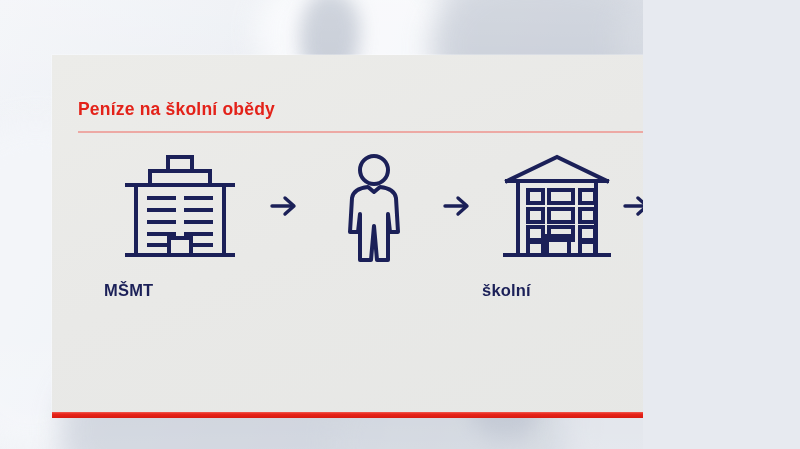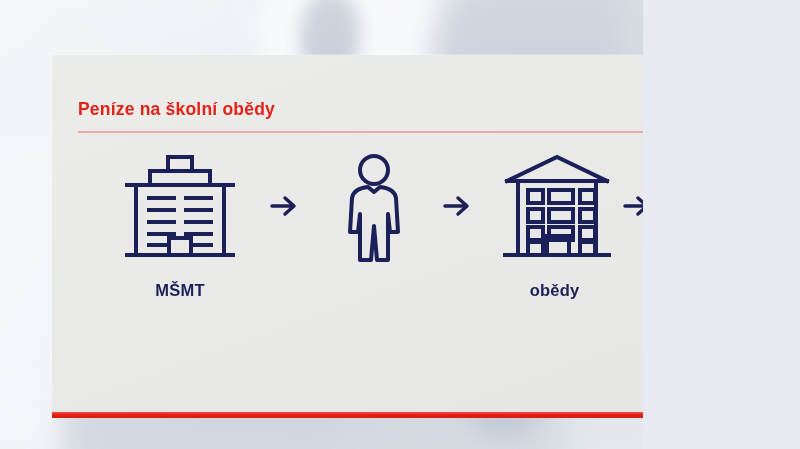--- a/index.html
+++ b/index.html
@@ -122,21 +122,20 @@
   .arrow-3 { left: 568px; }
 
   
   .label {
     position: absolute;
     font-size: 16.5px;
     font-weight: bold;
     color: #1b2058;
     letter-spacing: 0.2px;
     white-space: nowrap;
-    text-align: center;
   }
   .label-msmt  { left: 52px;  top: 226px; width: 152px; }
   .label-skola { left: 430px; top: 226px; width: 145px; }
 
   .amount {
     position: absolute;
     left: 26px;
     top: 255px;
     font-size: 21px;
     font-weight: bold;
@@ -290,19 +289,19 @@
                      L28 108 L17 108 L17 62
                      L15 80 L7 80 L9 46
                      C10 40 16 36 25 35 Z"></path>
           </g>
         </svg>
       </div>
 
     </div>
 
     <div class="label label-msmt">MŠMT</div>
-    <div class="label label-skola">obědy</div>
+    <div class="label label-skola">školní</div>
 
   </div>
 
   <div class="card-underline"></div>
 
 </div>
 
 </body></html>

